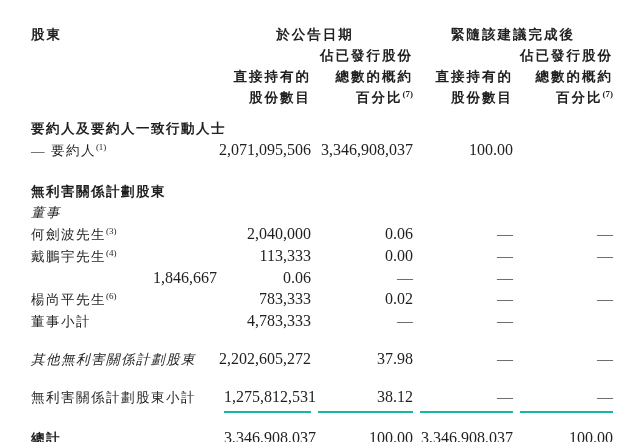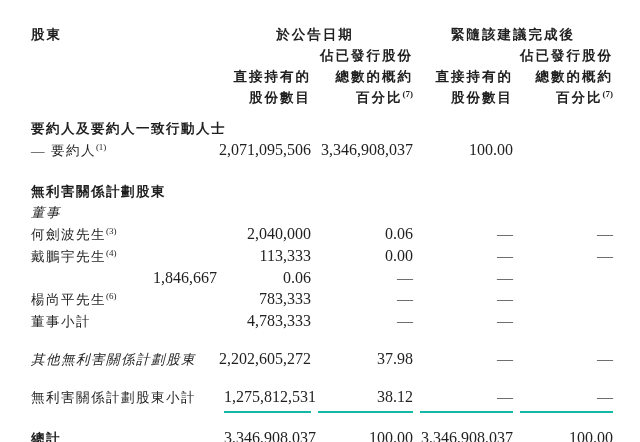--- a/index.html
+++ b/index.html
@@ -115,20 +115,21 @@
     <div class="grow">
       <div class="c num">1,846,667</div>
       <div class="c num">0.06</div>
       <div class="c num dash">—</div>
       <div class="c num dash">—</div>
     </div>
 
     <div class="grow">
       <div class="c lbl"><span>楊尚平先生</span><sup>(6)</sup></div>
       <div class="c num">783,333</div>
+      <div class="c num">0.02</div>
       <div class="c num dash">—</div>
       <div class="c num dash">—</div>
     </div>
 
     <div class="grow">
       <div class="c lbl">董事小計</div>
       <div class="c num">4,783,333</div>
       <div class="c num dash">—</div>
       <div class="c num dash">—</div>
     </div>

